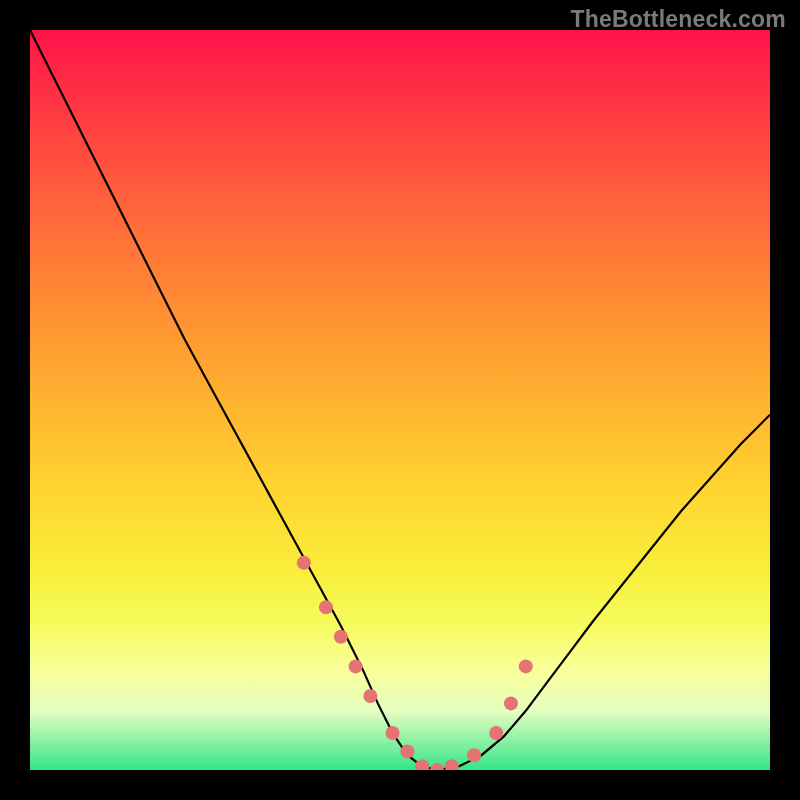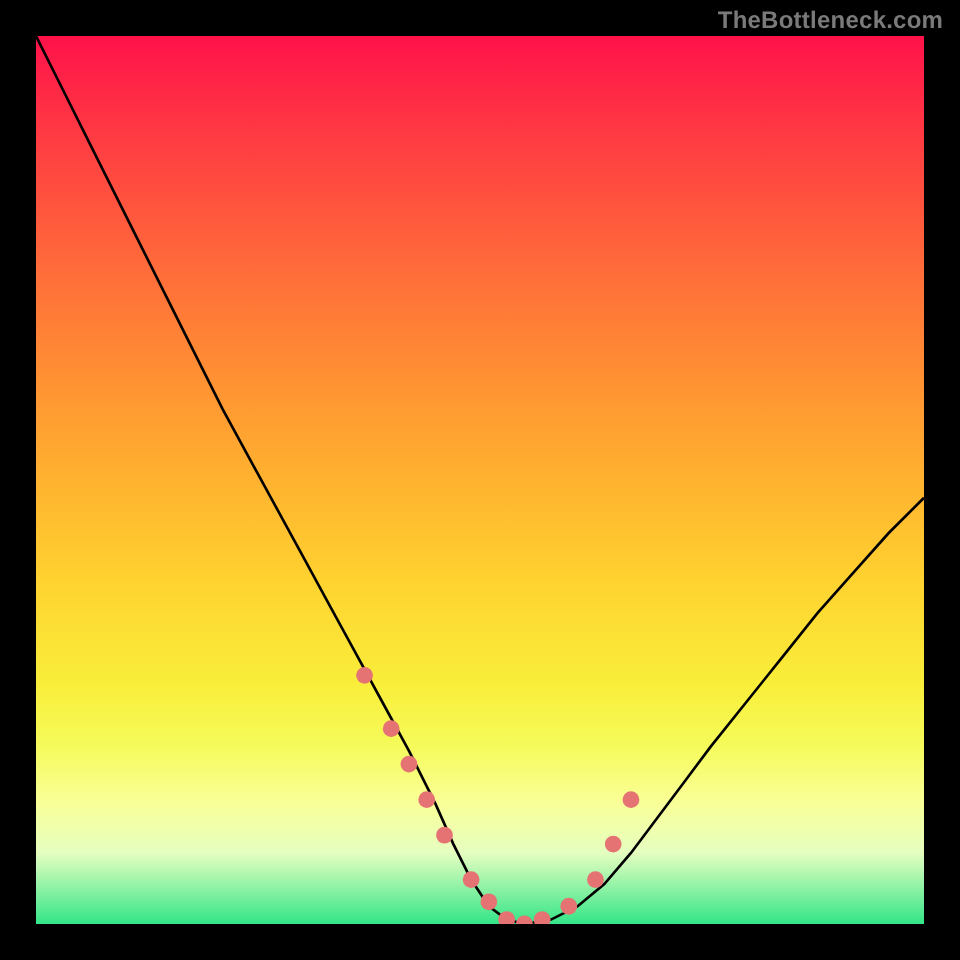--- a/index.html
+++ b/index.html
@@ -36,21 +36,21 @@
       #f5fb5b 80%,
       #faff95 86%,
       #e5fec0 92%,
       #34e588 100%);
   }
   .watermark {
     position: absolute;
     top: 6px;
     right: 14px;
     color: #7a7a7a;
-    font-size: 20px;
+    font-size: 23px;
     font-weight: 600;
     letter-spacing: 0.2px;
   }
   svg.curve {
     position: absolute;
     left: 0;
     top: 0;
     width: 740px;
     height: 740px;
   }

